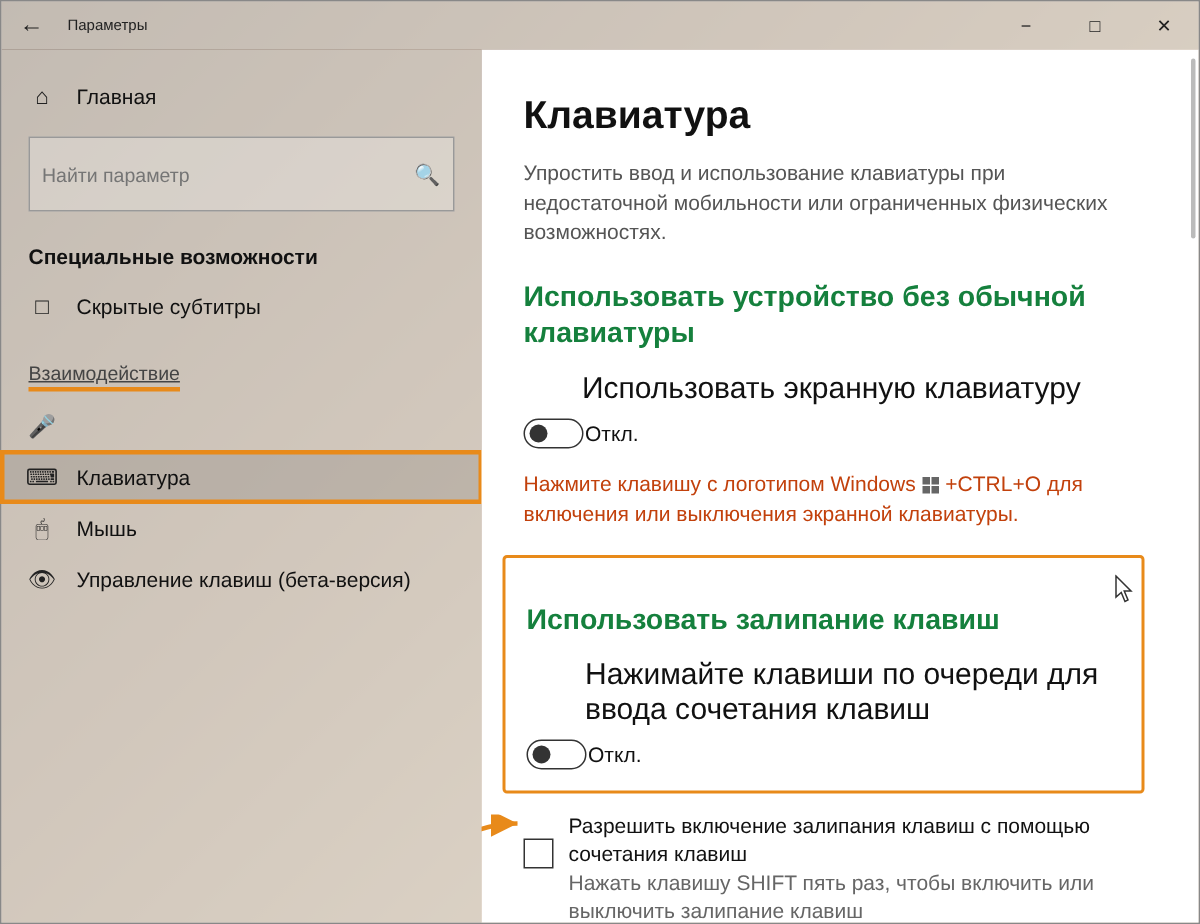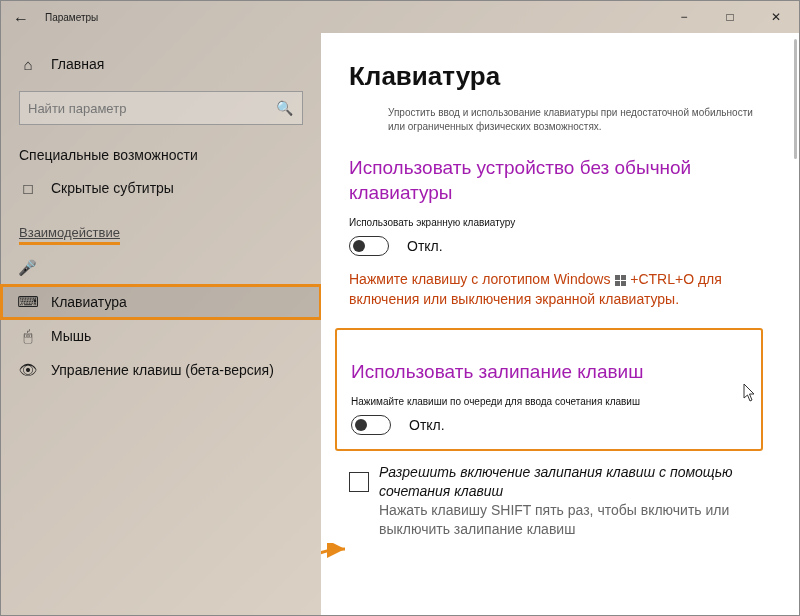--- a/index.html
+++ b/index.html
@@ -23,69 +23,69 @@
     padding: 14px 0 0 0; position: relative;
   }
   .home-row, .nav-item {
     display: flex; align-items: center; gap: 14px;
     padding: 8px 18px; font-size: 14px; color: #111;
     cursor: pointer;
   }
   .home-row { margin-bottom: 10px; }
   .search-wrap { padding: 0 18px 14px 18px; }
   .search {
-    width: 100%; height: 34px; border: 1px solid #999;
+    width: 100%; height: 50px; border: 1px solid #999;
     background: rgba(255,255,255,0.25);
     display: flex; align-items: center; padding: 0 8px;
     color: #555;
   }
   .search input {
     flex: 1; border: none; background: transparent; outline: none;
     font-size: 13px; color: #333;
   }
   .search .mag { font-size: 14px; color: #555; }
   .section-title {
-    padding: 8px 18px; font-size: 14px; font-weight: 400; color: #111;
+    padding: 8px 18px; font-size: 14px; font-weight: 700; color: #111;
   }
   .group-label {
     padding: 20px 18px 6px 18px; font-size: 13px; color: #444;
   }
   .nav-item.selected { background: rgba(0,0,0,0.10); }
   .nav-icon { width: 18px; height: 18px; display: inline-flex; align-items: center; justify-content: center; font-size: 15px; color: #222; }
   .highlight-orange { outline: 3px solid #e88a1a; outline-offset: -2px; }
   .underline-orange { border-bottom: 3px solid #e88a1a; display: inline-block; padding-bottom: 2px; text-decoration: underline; }
 
   .content {
     flex: 1; background: #ffffff; position: relative; padding: 28px 28px 10px 28px;
     overflow: hidden;
   }
   .content h1 { font-size: 26px; font-weight: 600; color: #111; margin-bottom: 14px; }
-  .content p.desc { font-size: 10px; color: #555; line-height: 1.4; margin-bottom: 22px; max-width: 420px; margin-left: 39px; }
-  .content h2 { font-size: 19px; font-weight: 400; color: #a21caf; margin-bottom: 12px; line-height: 1.3; }
-  .sublabel { font-size: 10px; color: #111; margin-bottom: 8px; }
+  .content p.desc { font-size: 14px; color: #555; line-height: 1.4; margin-bottom: 22px; max-width: 420px; }
+  .content h2 { font-size: 19px; font-weight: 700; color: #15803d; margin-bottom: 12px; line-height: 1.3; }
+  .sublabel { font-size: 20px; color: #111; margin-bottom: 8px; margin-left: 39px; }
   .hint { font-size: 14px; color: #c2410c; line-height: 1.4; max-width: 420px; }
-  .toggle-row { display: flex; align-items: center; gap: 18px; margin-bottom: 14px; }
+  .toggle-row { display: flex; align-items: center; gap: 1px; margin-bottom: 14px; }
   .toggle {
     width: 40px; height: 20px; border: 1px solid #333; border-radius: 10px;
     position: relative; background: #fff; cursor: pointer;
   }
   .toggle .knob {
     width: 12px; height: 12px; background: #333; border-radius: 50%;
     position: absolute; top: 3px; left: 3px;
   }
   .toggle-label { font-size: 14px; color: #111; }
   .winlogo { display:inline-block; width:12px; height:12px; vertical-align:middle; }
   .winlogo span { display:inline-block; width:5px; height:5px; background:#666; margin:0.5px; float:left; }
 
   .sticky-box {
     border: 2px solid #e88a1a; border-radius: 3px;
     padding: 30px 14px 12px 14px; margin: 6px 0 12px -14px;
     width: calc(100% + 6px);
   }
-  .checkbox-row { display: flex; align-items: center; gap: 10px; margin-top: 6px; font-style: italic; }
+  .checkbox-row { display: flex; align-items: flex-end; gap: 10px; margin-top: 6px; }
   .checkbox {
     width: 20px; height: 20px; border: 1.5px solid #333; background: #fff; flex-shrink: 0; cursor: pointer;
   }
   .checkbox-text { font-size: 14px; color: #111; line-height: 1.35; }
   .checkbox-hint { font-size: 14px; color: #666; line-height: 1.35; margin-left: 30px; margin-top: 0; }
 
   .scrollbar {
     position: absolute; right: 2px; top: 6px; width: 3px; height: 120px;
     background: #bbb; border-radius: 2px;
   }

